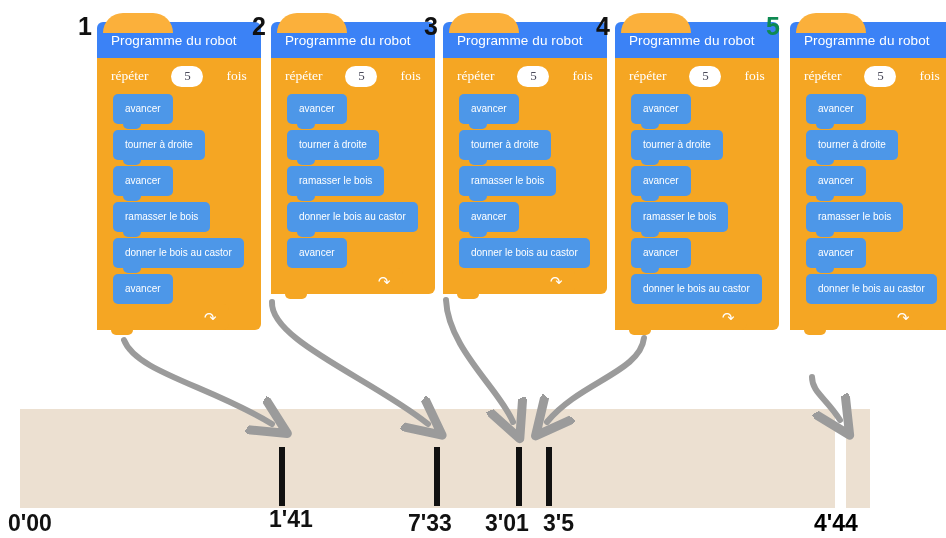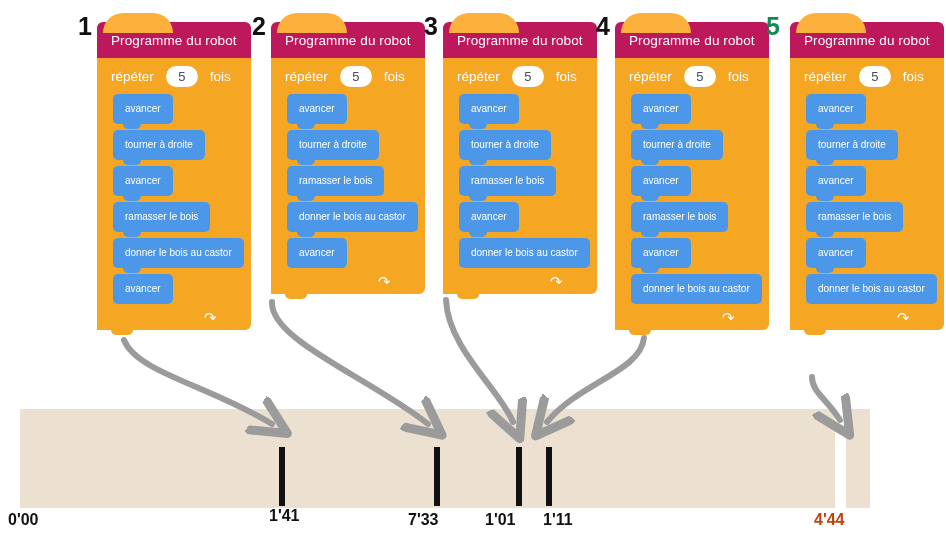--- a/index.html
+++ b/index.html
@@ -32,21 +32,21 @@
   .prog-number.green { color: #0e8a52; }
 
   .stack {
     position: absolute;
     top: 22px;
   }
 
   
   .hat {
     position: relative;
-    background: #be185d;
+    background: #3b82f6;
     border-radius: 6px 6px 0 0;
     height: 36px;
     box-sizing: border-box;
     padding: 0 14px;
     display: flex;
     align-items: center;
     color: #ffffff;
     font-size: 13.5px;
     white-space: nowrap;
     letter-spacing: .1px;
@@ -66,29 +66,30 @@
   .cblock {
     position: relative;
     background: #f5a623;
     border-radius: 0 0 6px 6px;
     padding-bottom: 0;
   }
   .repeat-row {
     height: 36px;
     display: flex;
     align-items: center;
-    gap: 12px;
+    gap: 23px;
     padding: 0 14px 0 14px;
     color: #ffffff;
     font-size: 13.5px;
     background: #f5a623;
     border-radius: 0 6px 6px 0;
     width: max-content;
     min-width: 132px;
     box-sizing: border-box;
+    font-family: Liberation Serif, serif;
   }
   .repeat-oval {
     background: #ffffff;
     color: #4a4a5a;
     border-radius: 12px;
     min-width: 32px;
     height: 21px;
     display: inline-flex;
     align-items: center;
     justify-content: center;
@@ -183,27 +184,27 @@
     background: #ece0d1;
   }
   .tick {
     position: absolute;
     background: #111111;
     width: 6px;
   }
   .tick.white { background: #ffffff; width: 11px; }
   .tick-label {
     position: absolute;
-    font-size: 16px;
+    font-size: 23px;
     font-weight: bold;
     color: #111111;
     white-space: nowrap;
     line-height: 1;
   }
-  .tick-label.green { color: #c2410c; }
+  .tick-label.green { color: #000000; }
 
   
   .arrows {
     position: absolute;
     left: 0; top: 0;
     width: 946px; height: 538px;
     pointer-events: none;
   }
 </style>
 </head>
@@ -346,22 +347,22 @@
 
 <div class="tick" style="left:279px; top:447px; height:59px;"></div>
 <div class="tick" style="left:434px; top:447px; height:59px;"></div>
 <div class="tick" style="left:516px; top:447px; height:59px;"></div>
 <div class="tick" style="left:546px; top:447px; height:59px;"></div>
 <div class="tick white" style="left:835px; top:409px; height:99px;"></div>
 
 <div class="tick-label" style="left:8px;   top:512px;">0'00</div>
 <div class="tick-label" style="left:269px; top:508px;">1'41</div>
 <div class="tick-label" style="left:408px; top:512px;">7'33</div>
-<div class="tick-label" style="left:485px; top:512px;">1'01</div>
-<div class="tick-label" style="left:543px; top:512px;">1'11</div>
+<div class="tick-label" style="left:485px; top:512px;">3'01</div>
+<div class="tick-label" style="left:543px; top:512px;">3'5</div>
 <div class="tick-label green" style="left:814px; top:512px;">4'44</div>
 
 <svg class="arrows" viewBox="0 0 946 538" xmlns="http://www.w3.org/2000/svg">
   <defs>
     <marker id="ah" markerWidth="7" markerHeight="7" refX="3.2" refY="3.5" orient="auto" markerUnits="strokeWidth">
       <path d="M0.3,0.6 L6.2,3.5 L0.3,6.4" fill="none" stroke="#9b9b9b" stroke-width="1.5" stroke-linecap="round" stroke-linejoin="round"></path>
     </marker>
   </defs>
   <g fill="none" stroke="#9b9b9b" stroke-width="6" stroke-linecap="round" marker-end="url(#ah)">
     <path d="M124,340 C136,372 210,386 272,424"></path>

